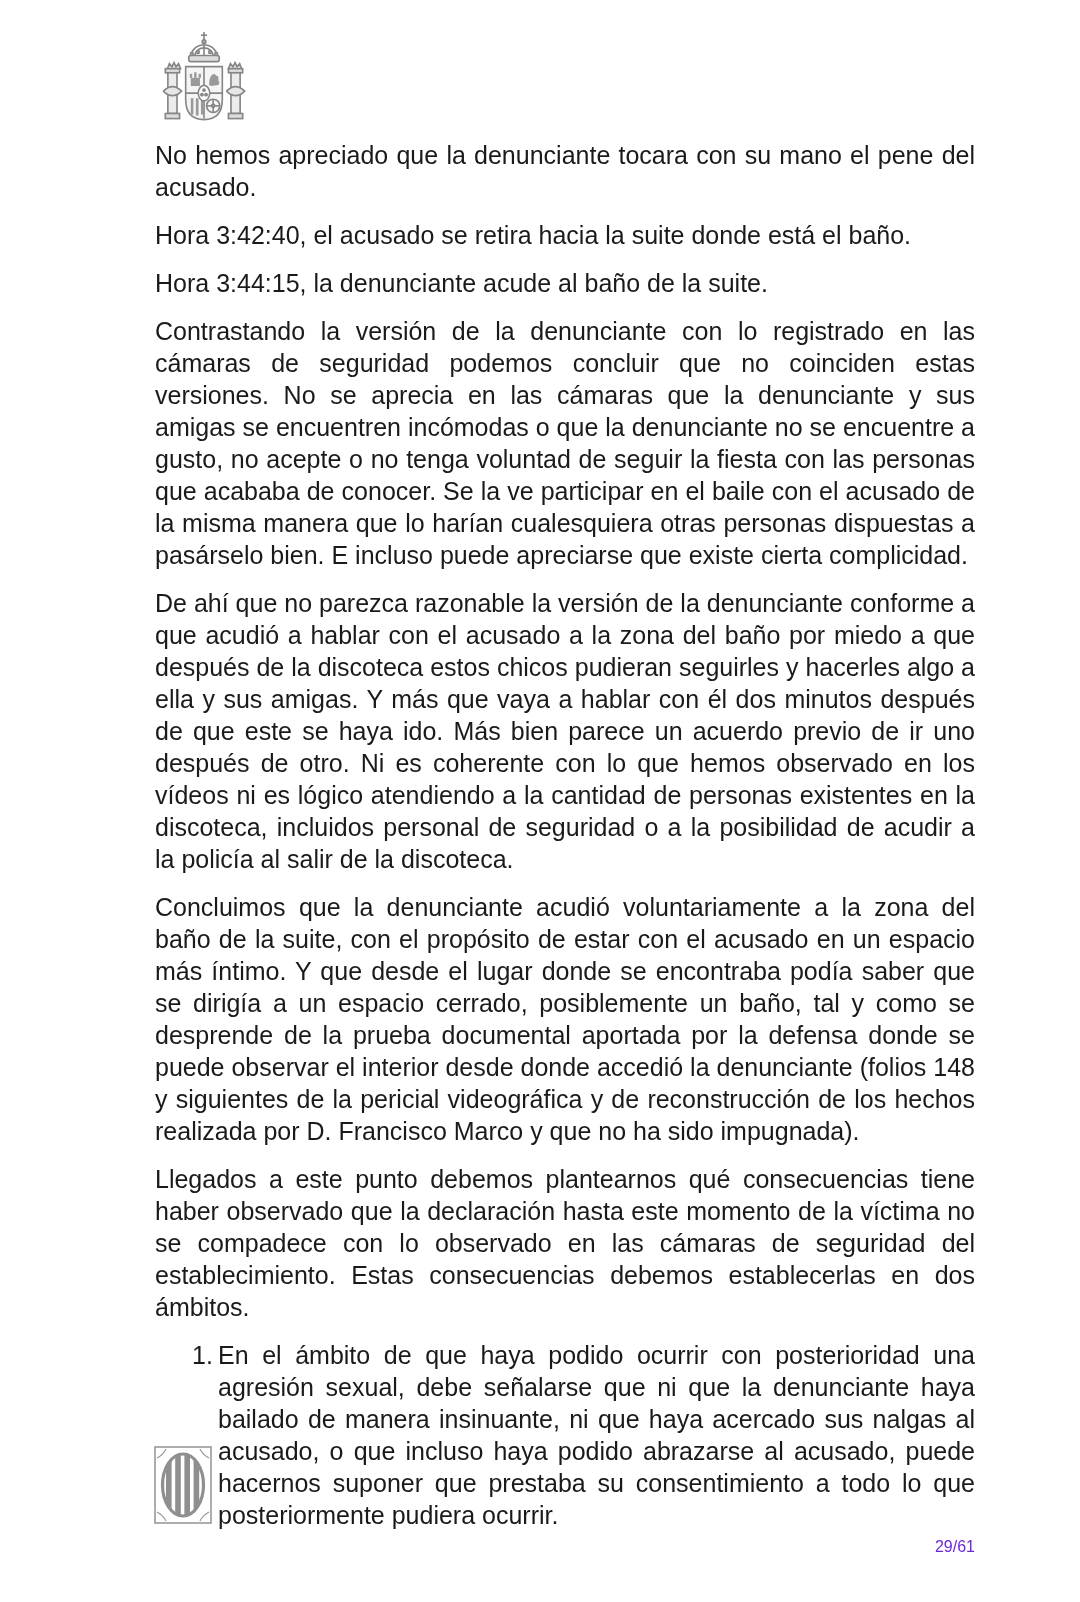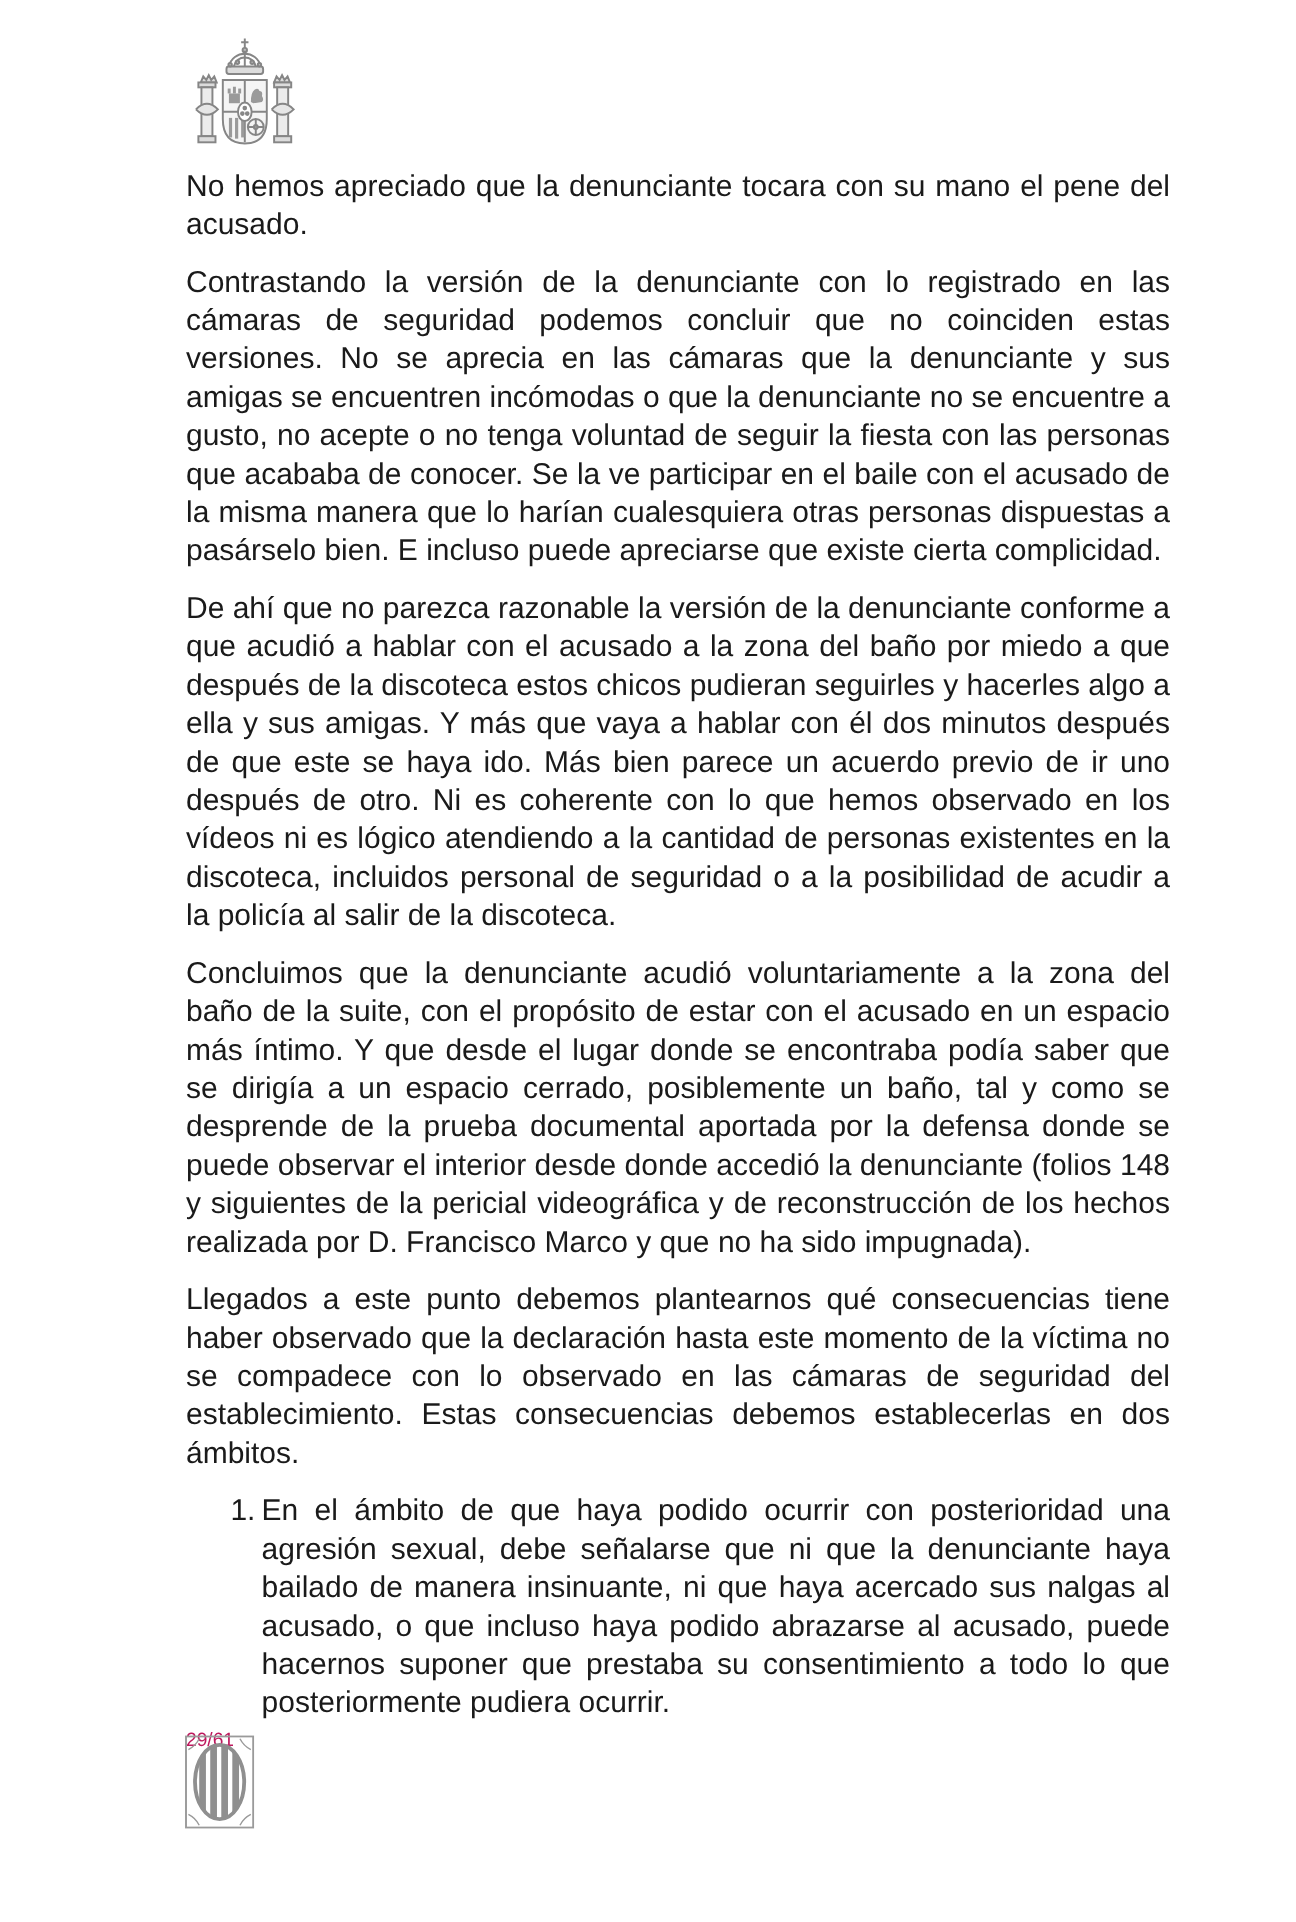--- a/index.html
+++ b/index.html
@@ -9,21 +9,21 @@
   }
   .coat{position:absolute;left:150px;top:28px;width:108px;height:114px;}
   .content{
     position:absolute;left:155px;top:139px;width:820px;
     font-size:25px;line-height:32px;text-align:justify;
   }
   .content p{margin:0 0 16px 0;}
   .olist{display:flex;margin:6px 0 0 37px;}
   .olist .marker{flex:0 0 26px;text-align:left;}
   .olist .litext{flex:1;text-align:justify;}
-  .pagenum{color:#be185d;font-size:16px;line-height:20px;margin-top:6px;}
+  .pagenum{text-align:right;color:#6d28d9;font-size:16px;line-height:20px;margin-top:6px;}
   .cat-logo{position:absolute;left:154px;top:1446px;width:58px;height:78px;}
   .footer-text{position:absolute;left:320px;top:1489px;color:#a4a4a4;font-size:16px;line-height:20px;}
 </style>
 </head>
 <body>
 
 <div class="page">
 
   <svg class="coat" viewBox="0 0 106 112" aria-hidden="true">
     <g stroke="#868686" fill="none" stroke-width="1.6">
@@ -80,20 +80,22 @@
       <path d="M77,40 l2,-5 2.5,3 2,-4 2,4 2.5,-3 2,5 z" fill="#dcdcdc"></path>
       <rect x="77" y="40" width="14" height="4" fill="#dcdcdc"></rect>
       <rect x="79.5" y="44" width="9" height="40" fill="#ececec"></rect>
       <rect x="77" y="84" width="14" height="5" fill="#dcdcdc"></rect>
       <path d="M75,62 q9,-9 18,0 q-9,9 -18,0" fill="#e6e6e6"></path>
     </g>
   </svg>
 
   <div class="content">
     <p>No hemos apreciado que la denunciante tocara con su mano el pene del acusado.</p>
+    <p>Hora 3:42:40, el acusado se retira hacia la suite donde está el baño.</p>
+    <p>Hora 3:44:15, la denunciante acude al baño de la suite.</p>
     <p>Contrastando la versión de la denunciante con lo registrado en las cámaras de seguridad podemos concluir que no coinciden estas versiones. No se aprecia en las cámaras que la denunciante y sus amigas se encuentren incómodas o que la denunciante no se encuentre a gusto, no acepte o no tenga voluntad de seguir la fiesta con las personas que acababa de conocer. Se la ve participar en el baile con el acusado de la misma manera que lo harían cualesquiera otras personas dispuestas a pasárselo bien. E incluso puede apreciarse que existe cierta complicidad.</p>
     <p>De ahí que no parezca razonable la versión de la denunciante conforme a que acudió a hablar con el acusado a la zona del baño por miedo a que después de la discoteca estos chicos pudieran seguirles y hacerles algo a ella y sus amigas. Y más que vaya a hablar con él dos minutos después de que este se haya ido. Más bien parece un acuerdo previo de ir uno después de otro. Ni es coherente con lo que hemos observado en los vídeos ni es lógico atendiendo a la cantidad de personas existentes en la discoteca, incluidos personal de seguridad o a la posibilidad de acudir a la policía al salir de la discoteca.</p>
     <p>Concluimos que la denunciante acudió voluntariamente a la zona del baño de la suite, con el propósito de estar con el acusado en un espacio más íntimo. Y que desde el lugar donde se encontraba podía saber que se dirigía a un espacio cerrado, posiblemente un baño, tal y como se desprende de la prueba documental aportada por la defensa donde se puede observar el interior desde donde accedió la denunciante (folios 148 y siguientes de la pericial videográfica y de reconstrucción de los hechos realizada por D. Francisco Marco y que no ha sido impugnada).</p>
     <p>Llegados a este punto debemos plantearnos qué consecuencias tiene haber observado que la declaración hasta este momento de la víctima no se compadece con lo observado en las cámaras de seguridad del establecimiento. Estas consecuencias debemos establecerlas en dos ámbitos.</p>
 
     <div class="olist">
       <span class="marker">1.</span>
       <span class="litext">En el ámbito de que haya podido ocurrir con posterioridad una agresión sexual, debe señalarse que ni que la denunciante haya bailado de manera insinuante, ni que haya acercado sus nalgas al acusado, o que incluso haya podido abrazarse al acusado, puede hacernos suponer que prestaba su consentimiento a todo lo que posteriormente pudiera ocurrir.</span>
     </div>
 

